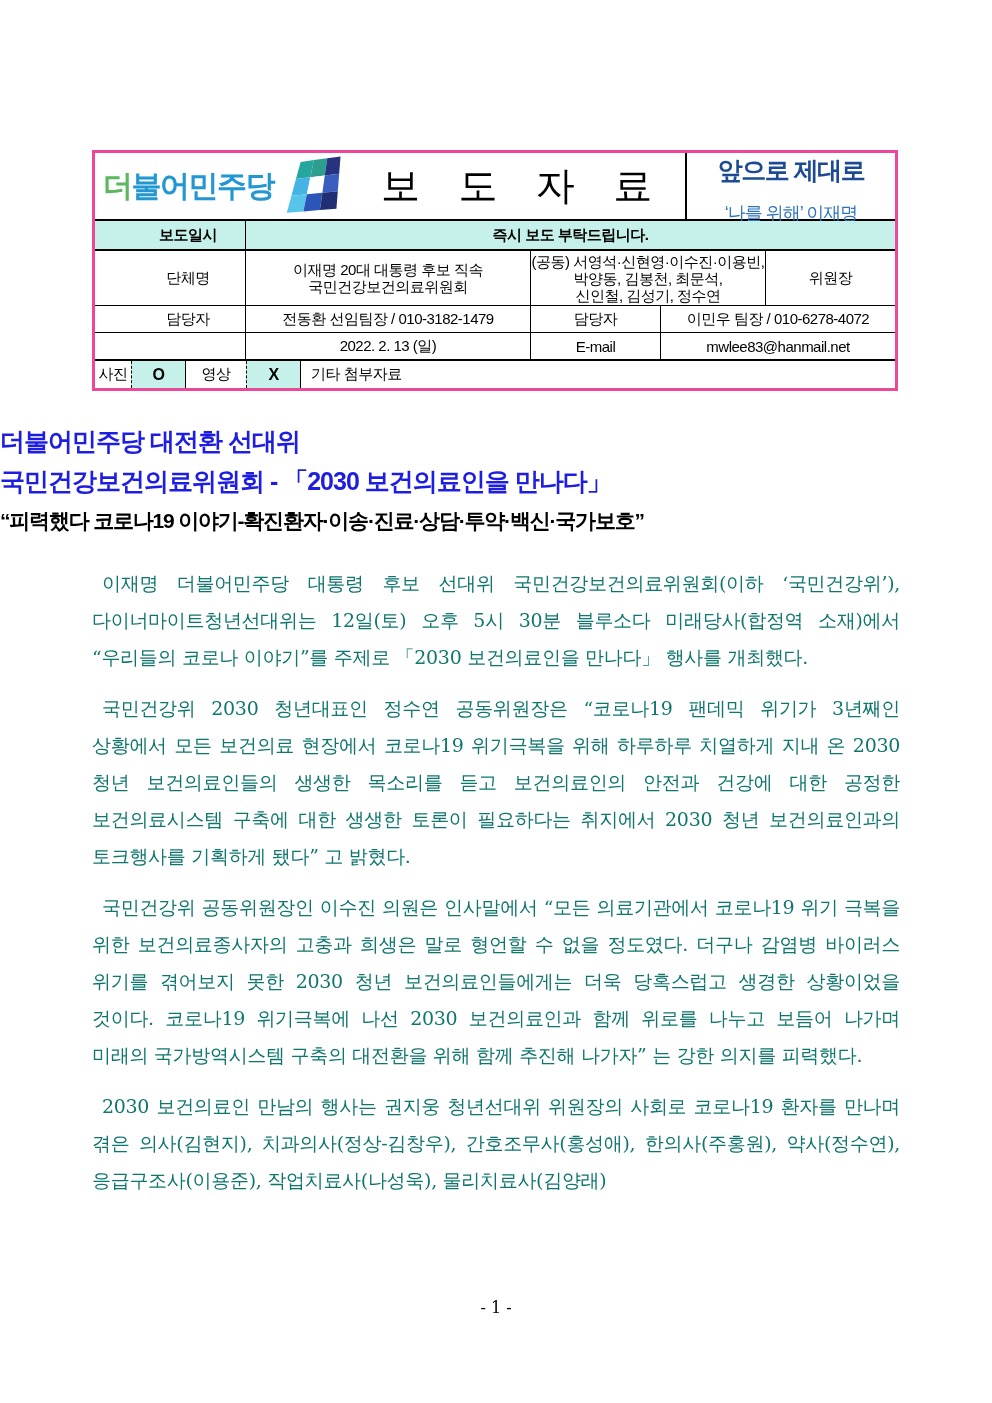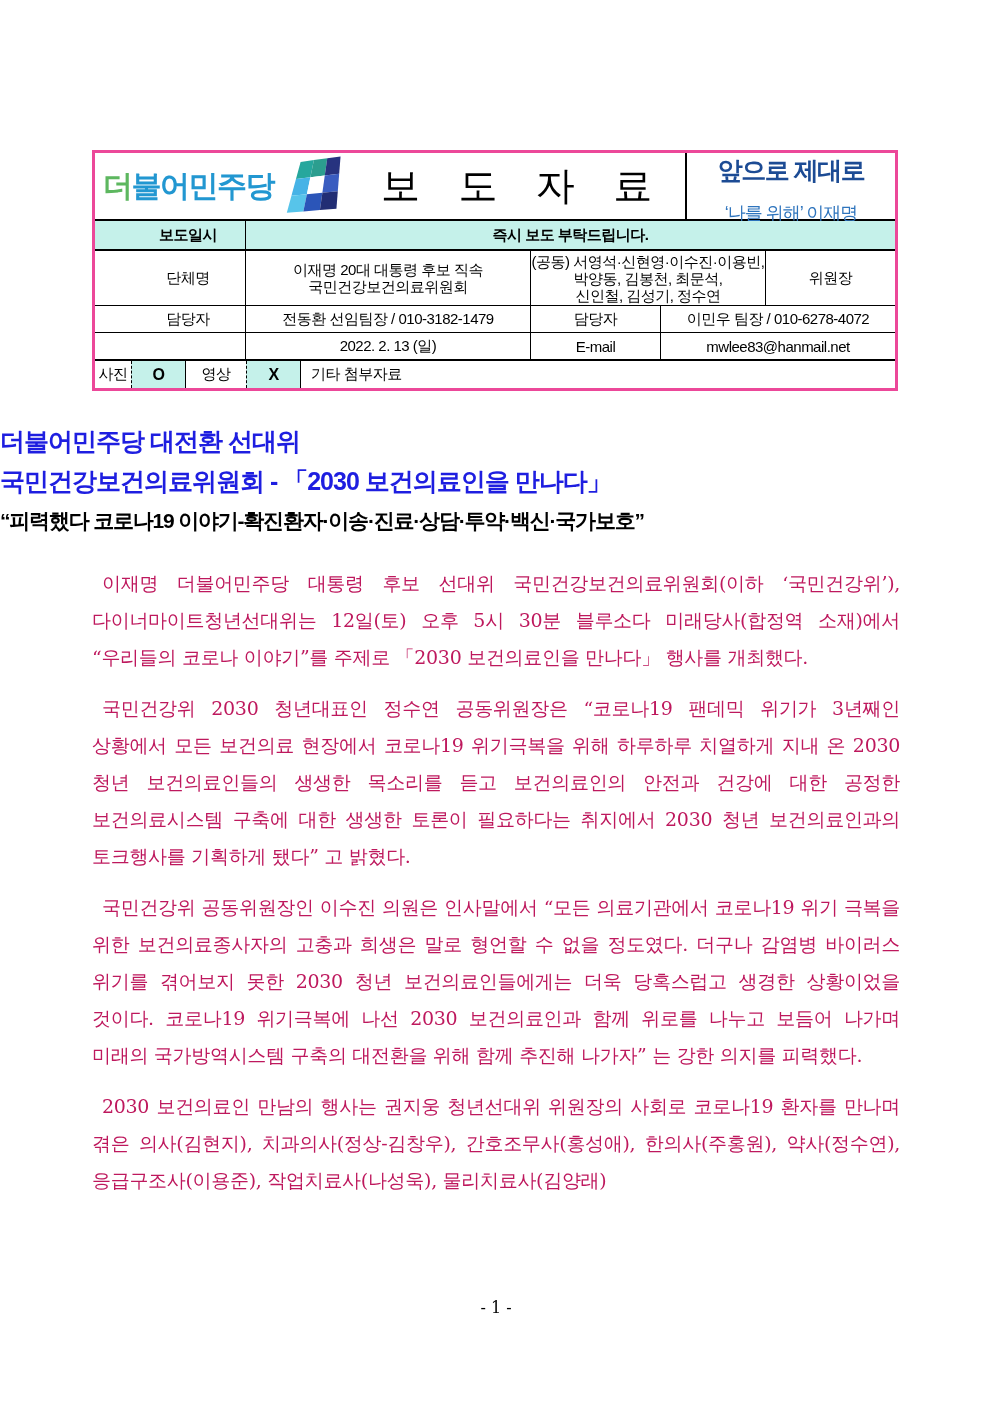--- a/index.html
+++ b/index.html
@@ -59,21 +59,21 @@
 
   
   .title-block { margin-top:30px; font-weight:800; }
   .t1, .t2 { color:#1e1ee0; font-size:25px; line-height:40px; letter-spacing:-1px; }
   .t3 { color:#000; font-size:21px; line-height:40px; letter-spacing:-1.2px; }
 
   
   .body-text {
     width:808px; margin:24px 0 0 92px;
     font-family:"DejaVu Serif", serif; font-size:19px; line-height:37px;
-    color:#be185d; text-align:justify; word-break:keep-all; letter-spacing:-0.3px;
+    color:#0f766e; text-align:justify; word-break:keep-all; letter-spacing:-0.3px;
   }
   .body-text p { margin:0 0 14px 0; text-indent:10px; }
 
   
   .footer {
     position:absolute; top:1298px; left:0; right:0; text-align:center;
     font-family:"DejaVu Serif", serif; font-size:16px; color:#000;
   }
 </style>
 </head>

